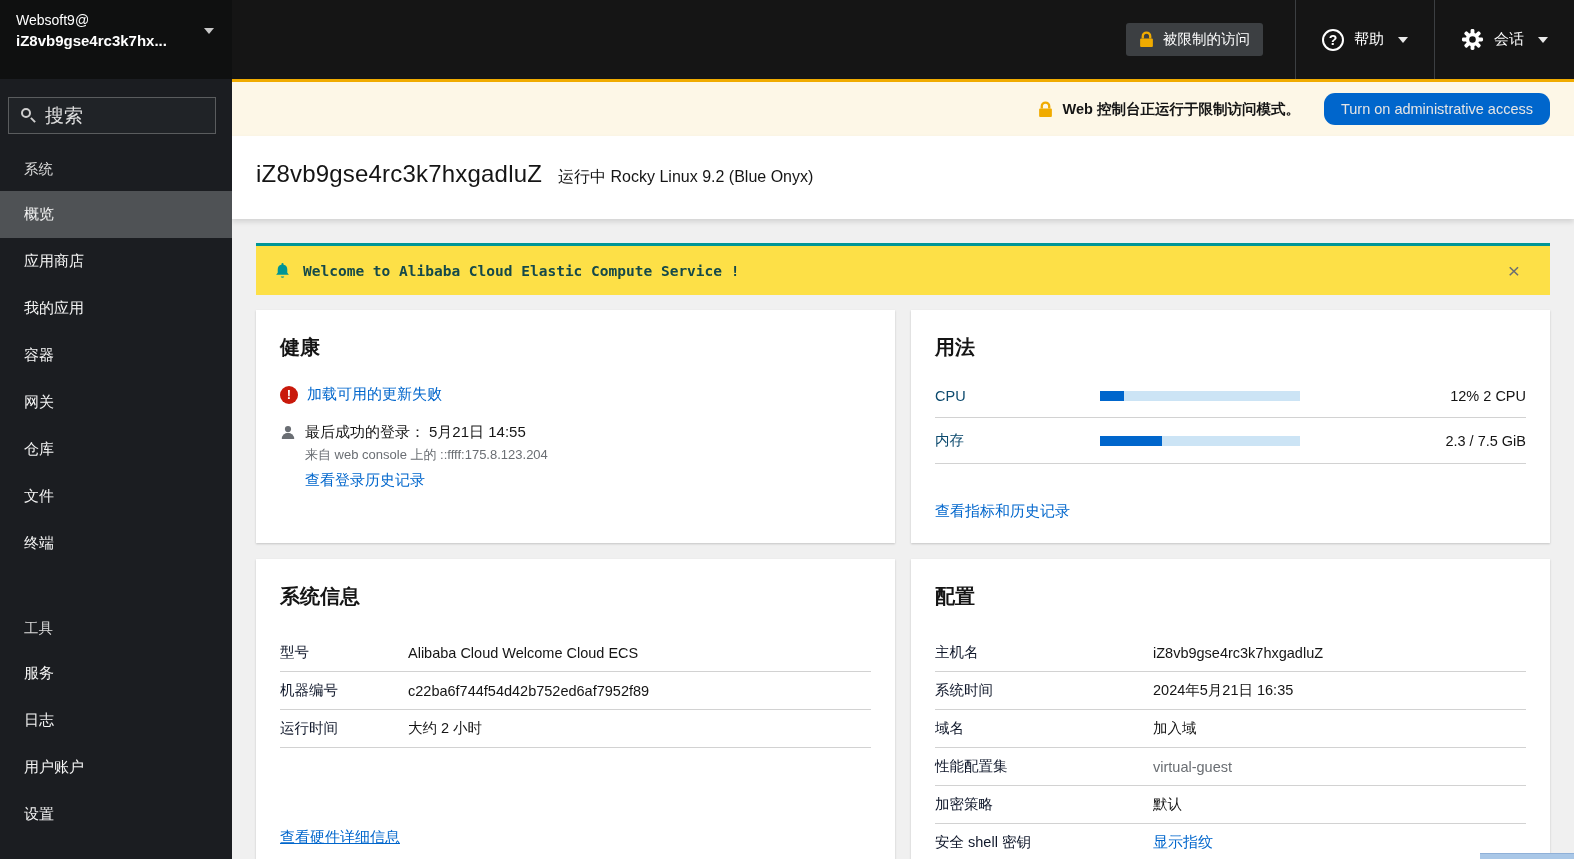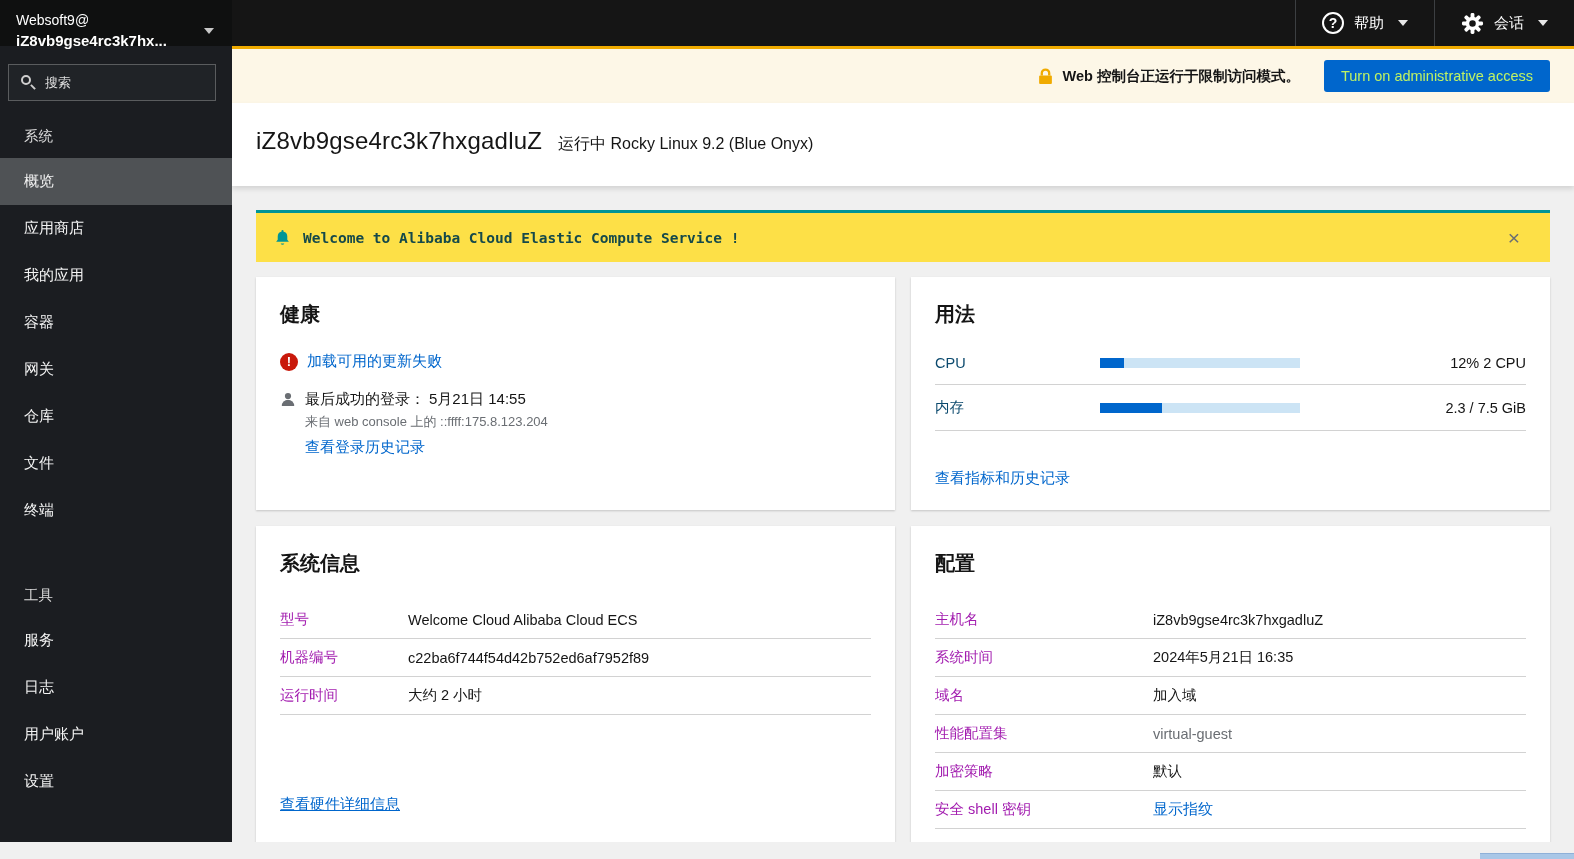--- a/index.html
+++ b/index.html
@@ -1,20 +1,20 @@
 <!DOCTYPE html>
 <html><head>
 <meta charset="utf-8">
 <style>
   * { box-sizing: border-box; margin: 0; padding: 0; }
   html, body { width: 1574px; height: 859px; overflow: hidden; }
   body { font-family: "Liberation Sans", sans-serif; background: #f0f0f0; color: #151515; position: relative; }
 
   
-  .masthead { height: 46px; background: #151515; display: flex; align-items: stretch; }
+  .masthead { height: 79px; background: #151515; display: flex; align-items: stretch; }
   .brand { width: 232px; padding: 10px 14px 8px 16px; position: relative; background: #0f1010; }
   .brand-line1 { color: #fff; font-size: 14px; line-height: 20px; }
   .brand-line2 { color: #fff; font-size: 15px; font-weight: bold; line-height: 22px; white-space: nowrap; overflow: hidden; }
   .brand-caret { position: absolute; right: 18px; top: 28px; }
   .caret { display: inline-block; width: 0; height: 0; border-left: 5px solid transparent; border-right: 5px solid transparent; border-top: 6px solid #c8c8c8; }
   .masthead-spacer { flex: 1; }
   .masthead-right { display: flex; align-items: stretch; }
   .restricted-wrap { display: flex; align-items: center; padding: 0 32px 0 16px; }
   .restricted-pill { display: flex; align-items: center; gap: 9px; background: #3c3f42; border-radius: 3px; padding: 7px 13px; cursor: pointer; }
   .restricted-pill span { color: #fff; font-size: 14.5px; }
@@ -24,33 +24,33 @@
   .mast-menu .caret { border-top-color: #e8e8e8; margin-left: 4px; }
   .qmark { width: 22px; height: 22px; border: 2px solid #fff; border-radius: 50%; color: #fff; font-size: 14px; font-weight: bold; display: flex; align-items: center; justify-content: center; }
 
   
   .layout { display: flex; height: 796px; }
   .sidebar { width: 232px; background: #1b1d21; flex-shrink: 0; overflow: hidden; }
   .main { flex: 1; display: flex; flex-direction: column; overflow: hidden; background: #f0f0f0; }
 
   
   .search-wrap { margin: 18px 16px 12px 8px; position: relative; }
-  .search-input { width: 100%; height: 37px; background: #202327; border: 1px solid #5a5c5e; color: #f0f0f0; font-size: 13px; padding: 0 18px 0 36px; font-family: "Liberation Sans", sans-serif; }
+  .search-input { width: 100%; height: 37px; background: #202327; border: 1px solid #5a5c5e; color: #f0f0f0; font-size: 19px; padding: 0 18px 0 36px; font-family: "Liberation Sans", sans-serif; }
   .search-input::placeholder { color: #e0e0e0; opacity: 1; }
   .search-icon { position: absolute; left: 13px; top: 11px; width: 10px; height: 10px; border: 2px solid #cfcfcf; border-radius: 50%; }
   .search-icon::after { content: ''; position: absolute; width: 2px; height: 6px; background: #cfcfcf; transform: rotate(-45deg); left: 9px; top: 7px; }
   .nav-section-title { color: #dcdcdc; font-size: 14.5px; padding: 14px 24px 12px; }
   .nav-item { display: block; color: #f4f4f4; font-size: 15px; padding: 14px 24px; text-decoration: none; cursor: pointer; }
   .nav-item.selected { background: #4f5255; }
   .nav-section.tools { margin-top: 38px; }
 
   
   .warning-bar { height: 57px; background: #fdf7e7; border-top: 3px solid #f0ab00; display: flex; align-items: center; padding: 0 24px; gap: 10px; flex-shrink: 0; justify-content: flex-end; }
   .warning-msg { font-size: 14.5px; font-weight: bold; color: #151515; }
-  .admin-btn { margin-left: 14px; background: #0066cc; color: #bef264; border: none; border-radius: 3px; font-size: 14.5px; padding: 8px 17px; cursor: pointer; font-family: "Liberation Sans", sans-serif; }
+  .admin-btn { margin-left: 14px; background: #0066cc; color: #e5e5e5; border: none; border-radius: 11px; font-size: 14.5px; padding: 8px 17px; cursor: pointer; font-family: "Liberation Sans", sans-serif; }
 
   
   .page-header { background: #fff; padding: 24px; height: 83px; box-shadow: 0 3px 5px rgba(3,3,3,0.12); position: relative; z-index: 2; display: flex; align-items: baseline; flex-shrink: 0; }
   .hostname-title { font-size: 24px; font-weight: 400; color: #151515; letter-spacing: 0.2px; }
   .os-status { font-size: 16px; color: #151515; margin-left: 16px; }
 
   
   .content { flex: 1; padding: 24px; overflow: hidden; }
   .alert-banner { background: #fde047; border-top: 3px solid #009596; padding: 14px 18px; display: flex; align-items: center; gap: 12px; }
   .alert-text { font-family: "DejaVu Sans Mono", monospace; font-weight: bold; font-size: 14.5px; color: #15494a; flex: 1; }
@@ -80,41 +80,52 @@
   .progress-track { width: 200px; height: 10px; background: #cce4f5; }
   .progress-fill { height: 100%; background: #0066cc; }
   .usage-value { text-align: right; font-size: 14.5px; color: #151515; }
   .metrics-link { display: inline-block; margin-top: 38px; }
 
   
   .info-table { margin-top: 24px; }
   .info-row { display: grid; align-items: center; padding: 0; border-bottom: 1px solid #d2d2d2; height: 38px; font-size: 14.5px; }
   .sys .info-row { grid-template-columns: 128px 1fr; }
   .cfg .info-row { grid-template-columns: 218px 1fr; }
-  .info-label { color: #a21caf; }
+  .info-label { color: #0f172a; }
   .info-value { color: #151515; }
   .info-value.muted { color: #6a6e73; }
   .hardware-link { display: inline-block; margin-top: 80px; }
 
   
   .partial-strip { position: absolute; left: 1480px; top: 853px; width: 94px; height: 6px; background: #a9c7e7; border-top: 1px solid #8fb0d8; }
 
   .icon { flex-shrink: 0; display: inline-flex; }
 </style>
 </head>
 <body>
 
 <header class="masthead">
   <div class="brand">
     <div class="brand-line1">Websoft9@</div>
     <div class="brand-line2">iZ8vb9gse4rc3k7hx...</div>
     <span class="brand-caret caret"></span>
   </div>
   <div class="masthead-spacer"></div>
   <div class="masthead-right">
+    <div class="restricted-wrap">
+      <div class="restricted-pill">
+        <span class="icon">
+          <svg width="15" height="17" viewBox="0 0 14 16">
+            <path d="M3.5 7V5a3.5 3.5 0 0 1 7 0v2" fill="none" stroke="#f0ab00" stroke-width="2.2"></path>
+            <rect x="1" y="7" width="12" height="8" rx="1" fill="#f0ab00"></rect>
+          </svg>
+        </span>
+        <span>被限制的访问</span>
+      </div>
+    </div>
     <div class="mast-divider"></div>
     <div class="mast-menu">
       <span class="qmark icon">?</span>
       <span class="label">帮助</span>
       <span class="caret"></span>
     </div>
     <div class="mast-divider"></div>
     <div class="mast-menu">
       <span class="icon">
         <svg width="23" height="23" viewBox="0 0 24 24">
@@ -236,21 +247,21 @@
             </div>
           </div>
           <a class="link metrics-link">查看指标和历史记录</a>
         </section>
 
         <section class="card r2">
           <h2 class="card-title">系统信息</h2>
           <div class="info-table sys">
             <div class="info-row">
               <span class="info-label">型号</span>
-              <span class="info-value">Welcome Cloud Alibaba Cloud ECS</span>
+              <span class="info-value">Alibaba Cloud Welcome Cloud ECS</span>
             </div>
             <div class="info-row">
               <span class="info-label">机器编号</span>
               <span class="info-value">c22ba6f744f54d42b752ed6af7952f89</span>
             </div>
             <div class="info-row">
               <span class="info-label">运行时间</span>
               <span class="info-value">大约 2 小时</span>
             </div>
           </div>

